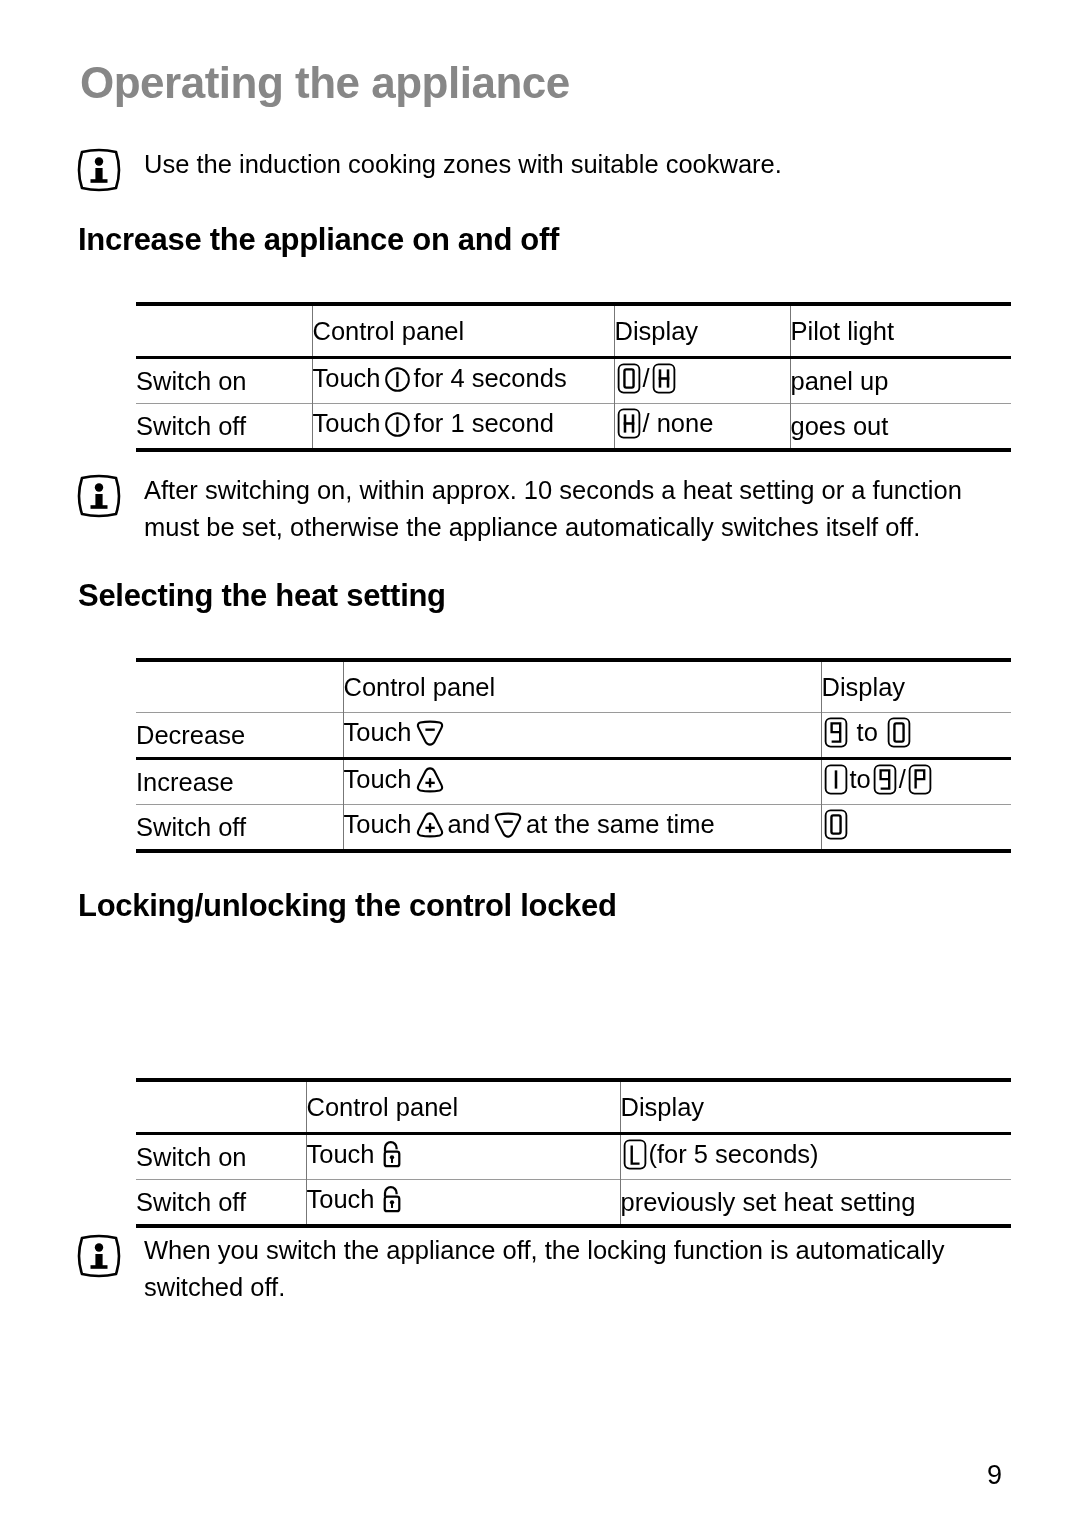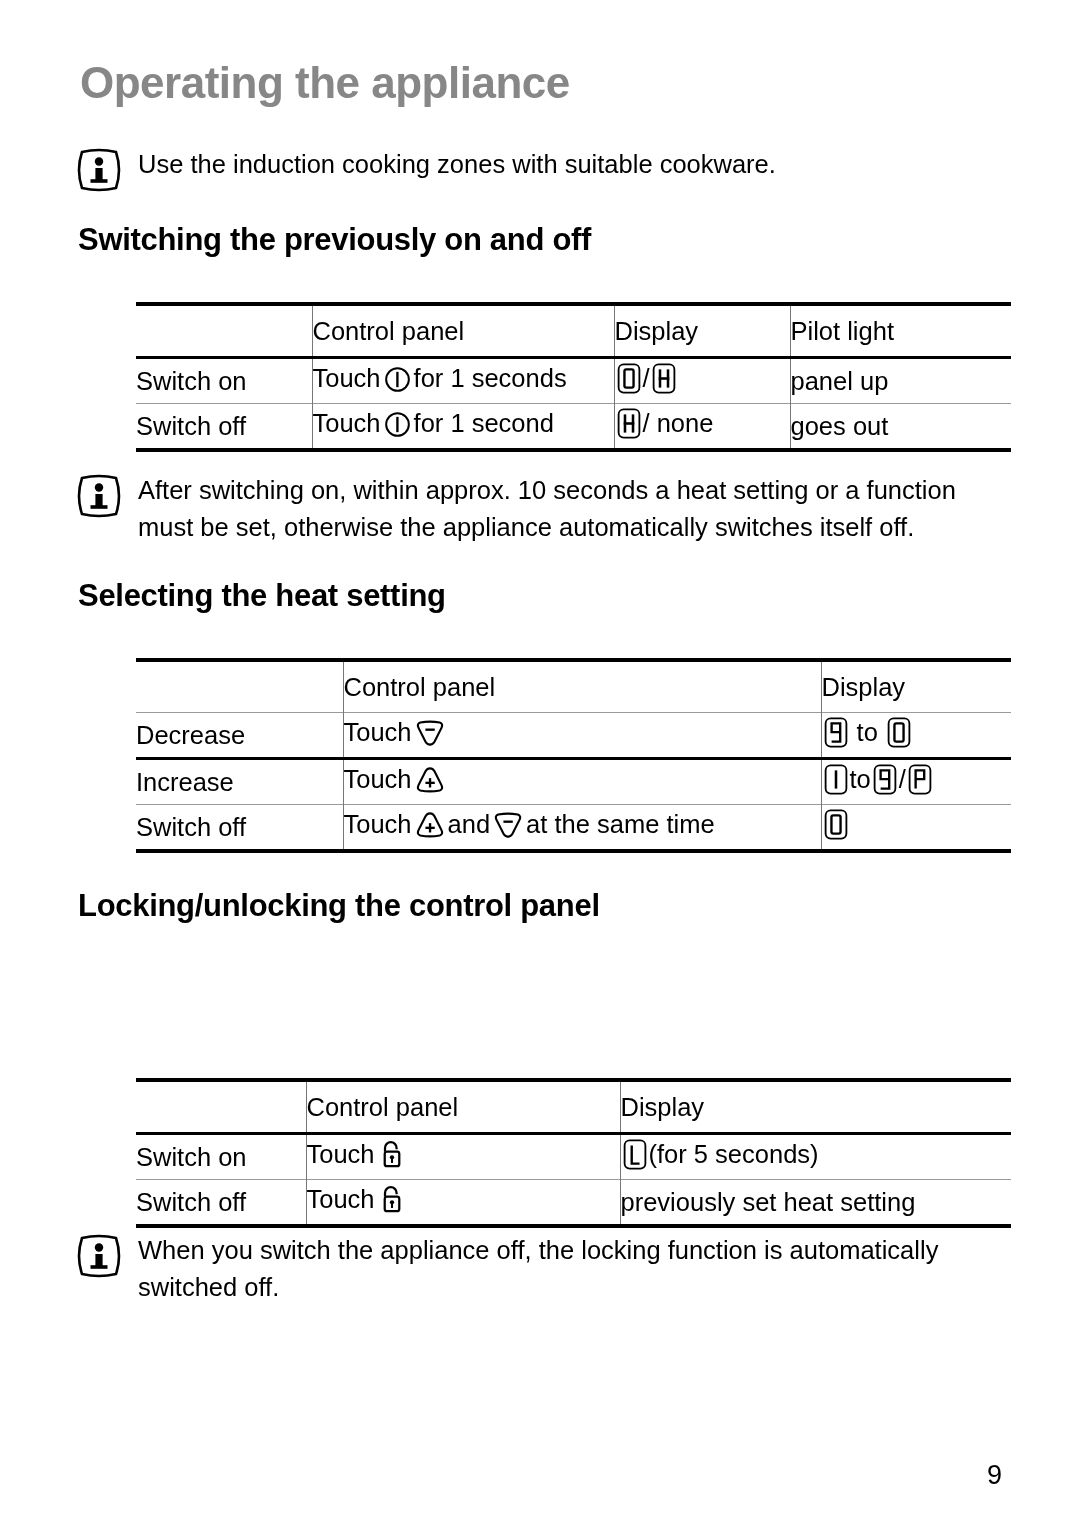--- a/index.html
+++ b/index.html
@@ -50,21 +50,21 @@
   }
   .note-icon {
     flex: 0 0 auto;
     width: 46px;
     height: 44px;
     margin-left: 2px;
     margin-top: 2px;
   }
   .note-text {
     flex: 1 1 auto;
-    margin-left: 16px;
+    margin-left: 22px;
     font-size: 25.5px;
     line-height: 37px;
     color: #000;
   }
 
   
   table.ui-table {
     border-collapse: collapse;
     width: 875px;
     table-layout: fixed;
@@ -129,21 +129,21 @@
       <svg viewBox="0 0 46 44" width="46" height="44">
         <path d="M6 4 Q23 0 40 4 Q46 22 40 40 Q23 44 6 40 Q0 22 6 4 Z" fill="none" stroke="#000" stroke-width="2.6"></path>
         <circle cx="23" cy="13.5" r="4.2" fill="#000"></circle>
         <rect x="19.4" y="20" width="7.2" height="13" fill="#000"></rect>
         <rect x="14.5" y="31.2" width="17" height="3.6" fill="#000"></rect>
       </svg>
     </span>
     <span class="note-text">Use the induction cooking zones with suitable cookware.</span>
   </div>
 
-  <div class="h2" style="position:absolute; left:78px; top:222px;">Switching the previously on and off</div>
+  <div class="h2" style="position:absolute; left:78px; top:222px;">Increase the appliance on and off</div>
 
   <div class="tbl-wrap" style="left:136px; top:302px;">
     <table class="ui-table">
       <colgroup>
         <col style="width:176px">
         <col style="width:302px">
         <col style="width:176px">
         <col style="width:221px">
       </colgroup>
       <tbody>
@@ -153,21 +153,21 @@
           <td class="rule-thick vdiv cell-pad">Display</td>
           <td class="rule-thick vdiv cell-pad">Pilot light</td>
         </tr>
 
         <tr class="body-row">
           <td class="rule-med cell-pad-first">Switch on</td>
           <td class="rule-med vdiv cell-pad">
             <span>Touch</span><span class="sym"><svg viewBox="0 0 30 30" width="27" height="27">
                   <circle cx="15" cy="15" r="12.6" fill="none" stroke="#000" stroke-width="2.2"></circle>
                   <rect x="13.6" y="6.5" width="2.6" height="17" fill="#000"></rect>
-                </svg></span><span>for 1 seconds</span>
+                </svg></span><span>for 4 seconds</span>
           </td>
           <td class="rule-med vdiv cell-pad">
             <span class="seg"><svg viewBox="0 0 26 34" width="24" height="31">
                   <rect x="1.6" y="1.6" width="22.8" height="30.8" rx="5.5" ry="5.5" fill="none" stroke="#000" stroke-width="2"></rect>
                   <rect x="8" y="7" width="10" height="20" rx="2" ry="2" fill="none" stroke="#000" stroke-width="2.6"></rect>
                 </svg></span><span>/</span><span class="seg"><svg viewBox="0 0 26 34" width="24" height="31">
                   <rect x="1.6" y="1.6" width="22.8" height="30.8" rx="5.5" ry="5.5" fill="none" stroke="#000" stroke-width="2"></rect>
                   <rect x="7.2" y="7" width="2.8" height="20" fill="#000"></rect>
                   <rect x="16" y="7" width="2.8" height="20" fill="#000"></rect>
                   <rect x="7.2" y="15.6" width="11.6" height="2.8" fill="#000"></rect>
@@ -300,21 +300,21 @@
 
         <tr>
           <td class="rule-thick" style="height:0"></td>
           <td class="rule-thick" style="height:0"></td>
           <td class="rule-thick" style="height:0"></td>
         </tr>
       </tbody>
     </table>
   </div>
 
-  <div class="h2" style="position:absolute; left:78px; top:888px;">Locking/unlocking the control panel</div>
+  <div class="h2" style="position:absolute; left:78px; top:888px;">Locking/unlocking the control locked</div>
 
 
   <div class="tbl-wrap" style="left:136px; top:1078px;">
     <table class="ui-table">
       <colgroup>
         <col style="width:170px">
         <col style="width:314px">
         <col style="width:391px">
       </colgroup>
       <tbody>

